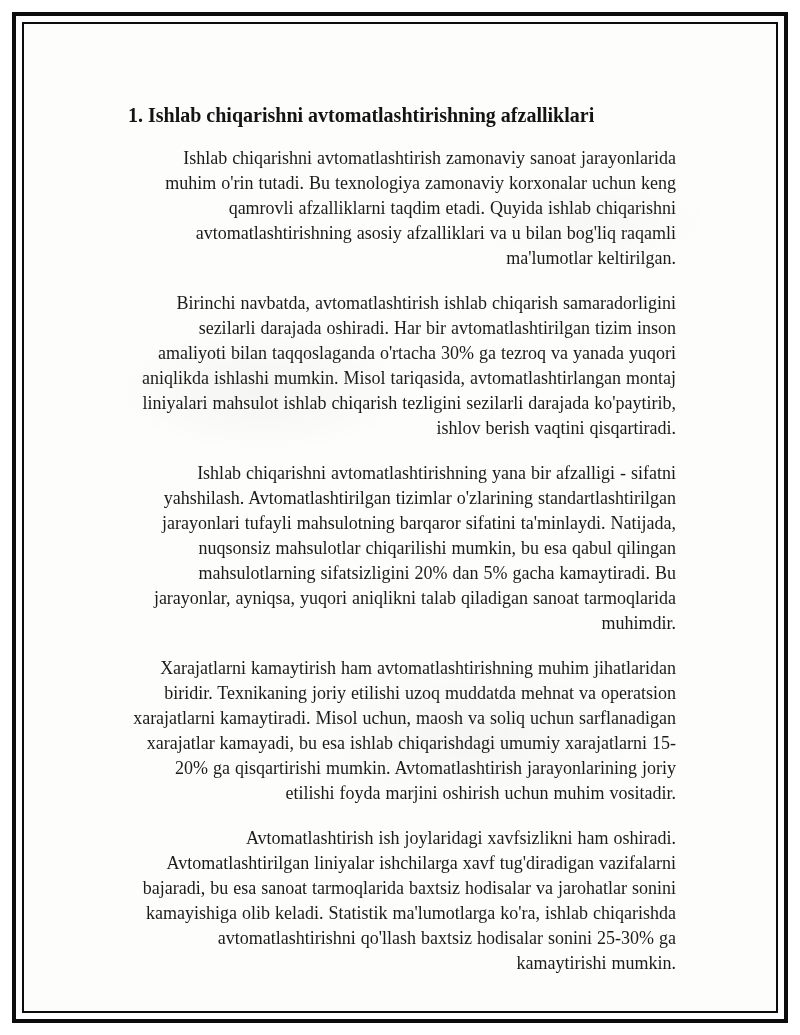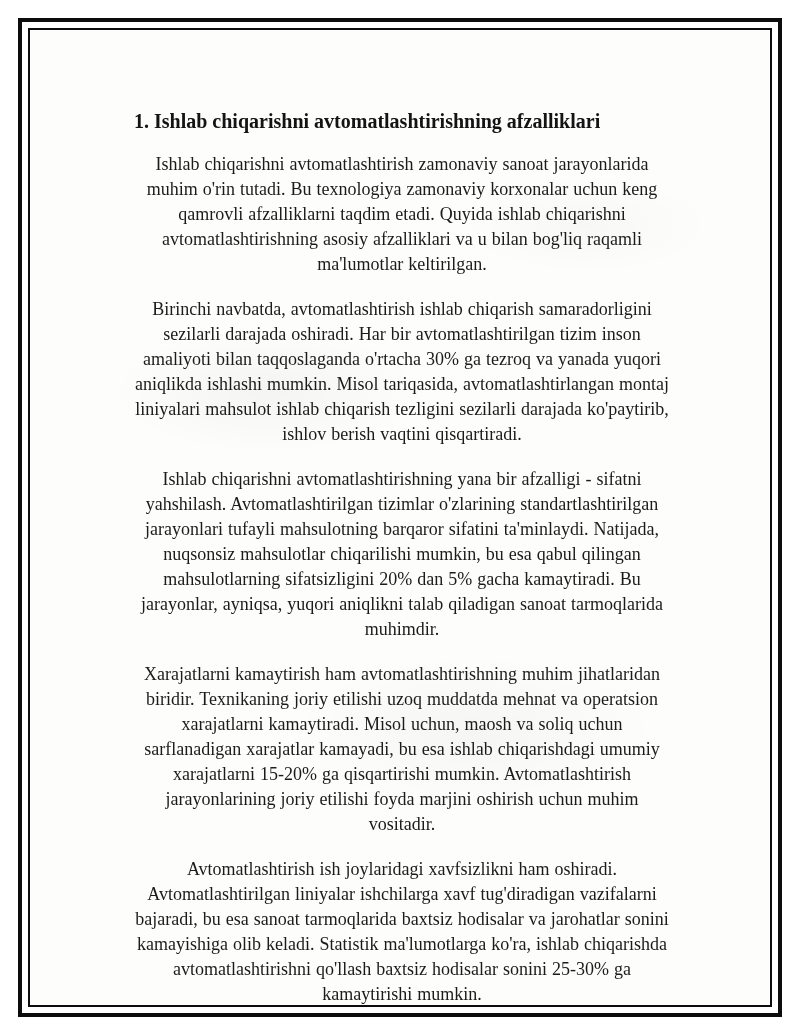--- a/index.html
+++ b/index.html
@@ -7,21 +7,21 @@
     margin: 0;
     padding: 0;
     width: 800px;
     height: 1035px;
     background: #ffffff;
     font-family: "Liberation Serif", "DejaVu Serif", serif;
   }
   .sheet {
     width: 800px;
     height: 1035px;
-    padding: 18px;
+    padding: 12px;
     background: #ffffff;
   }
   .frame-outer {
     width: 100%;
     height: 100%;
     border: 4px solid #0c0c0c;
     padding: 6px;
     background: #fefefe;
   }
   .frame-inner {
@@ -44,21 +44,21 @@
     color: #141414;
     margin: 0 0 17px 0;
     max-width: 572px;
   }
   .doc-paragraph {
     font-size: 18px;
     line-height: 25px;
     color: #1b1b1b;
     margin: 0 0 20px 0;
     max-width: 568px;
-    text-align: center;
+    text-align: right;
     word-spacing: 0.5px;
   }
 </style>
 </head>
 <body>
 
 <div class="sheet">
   <div class="frame-outer">
     <div class="frame-inner">
 

